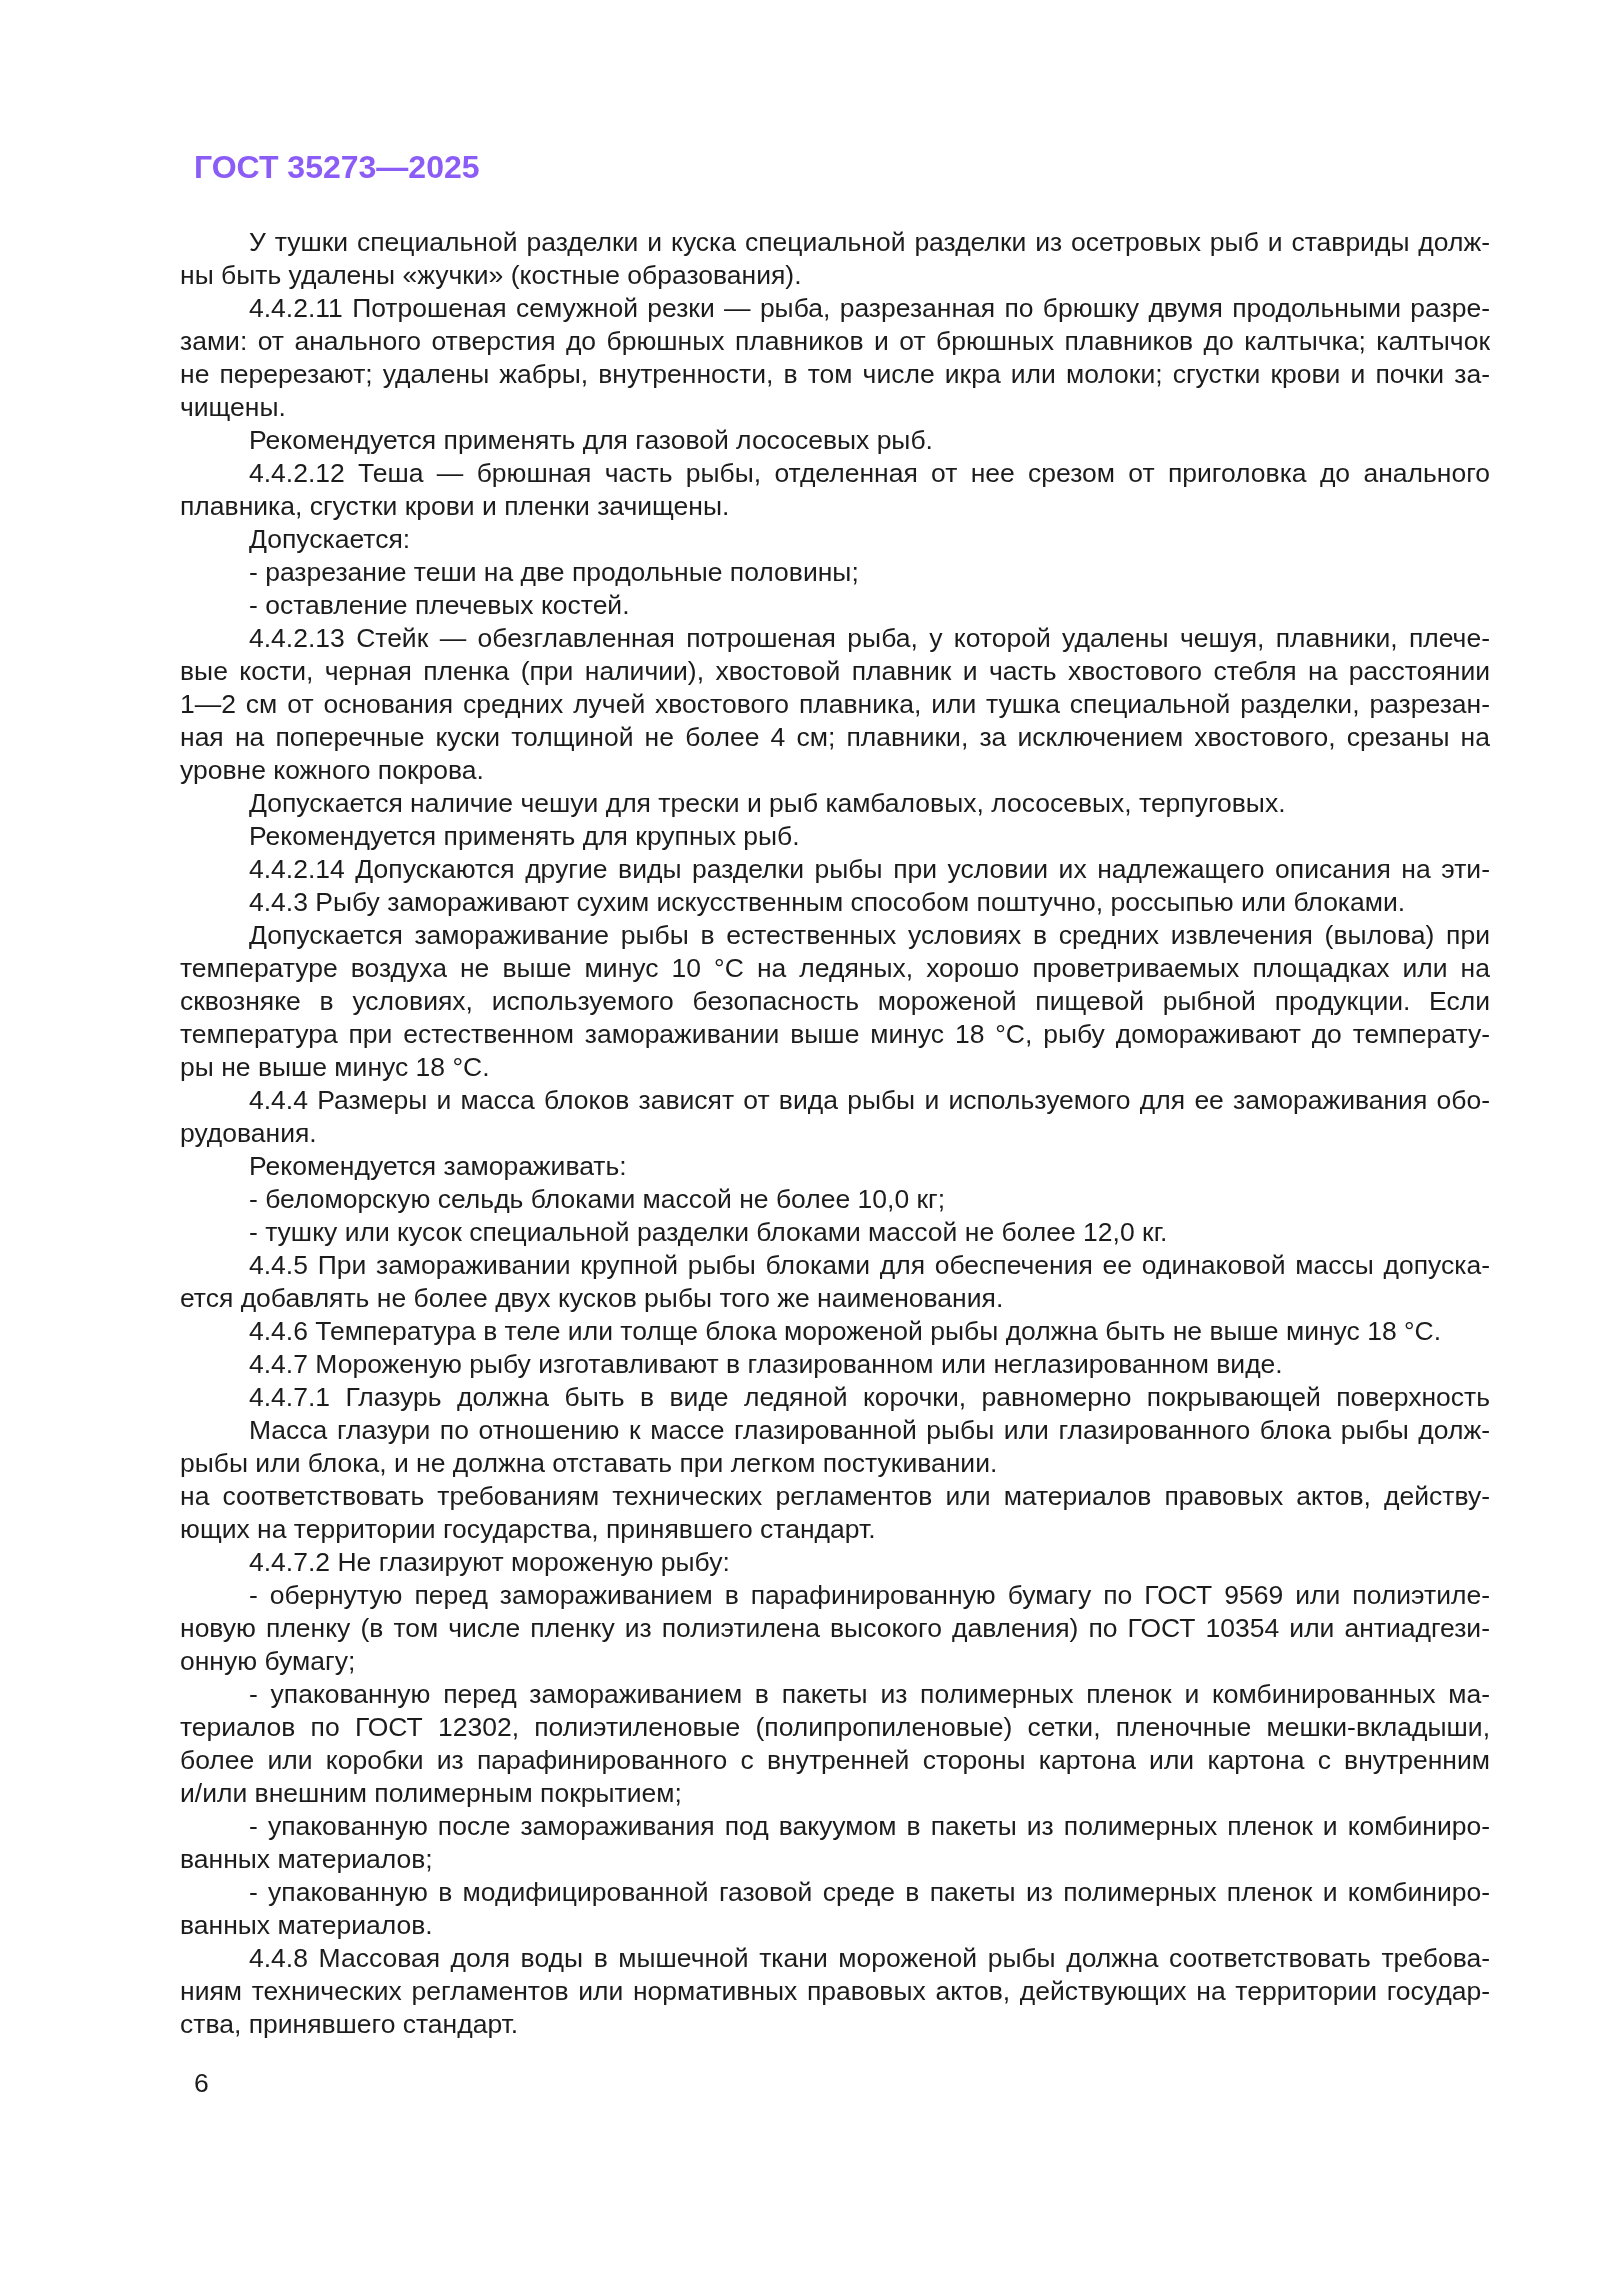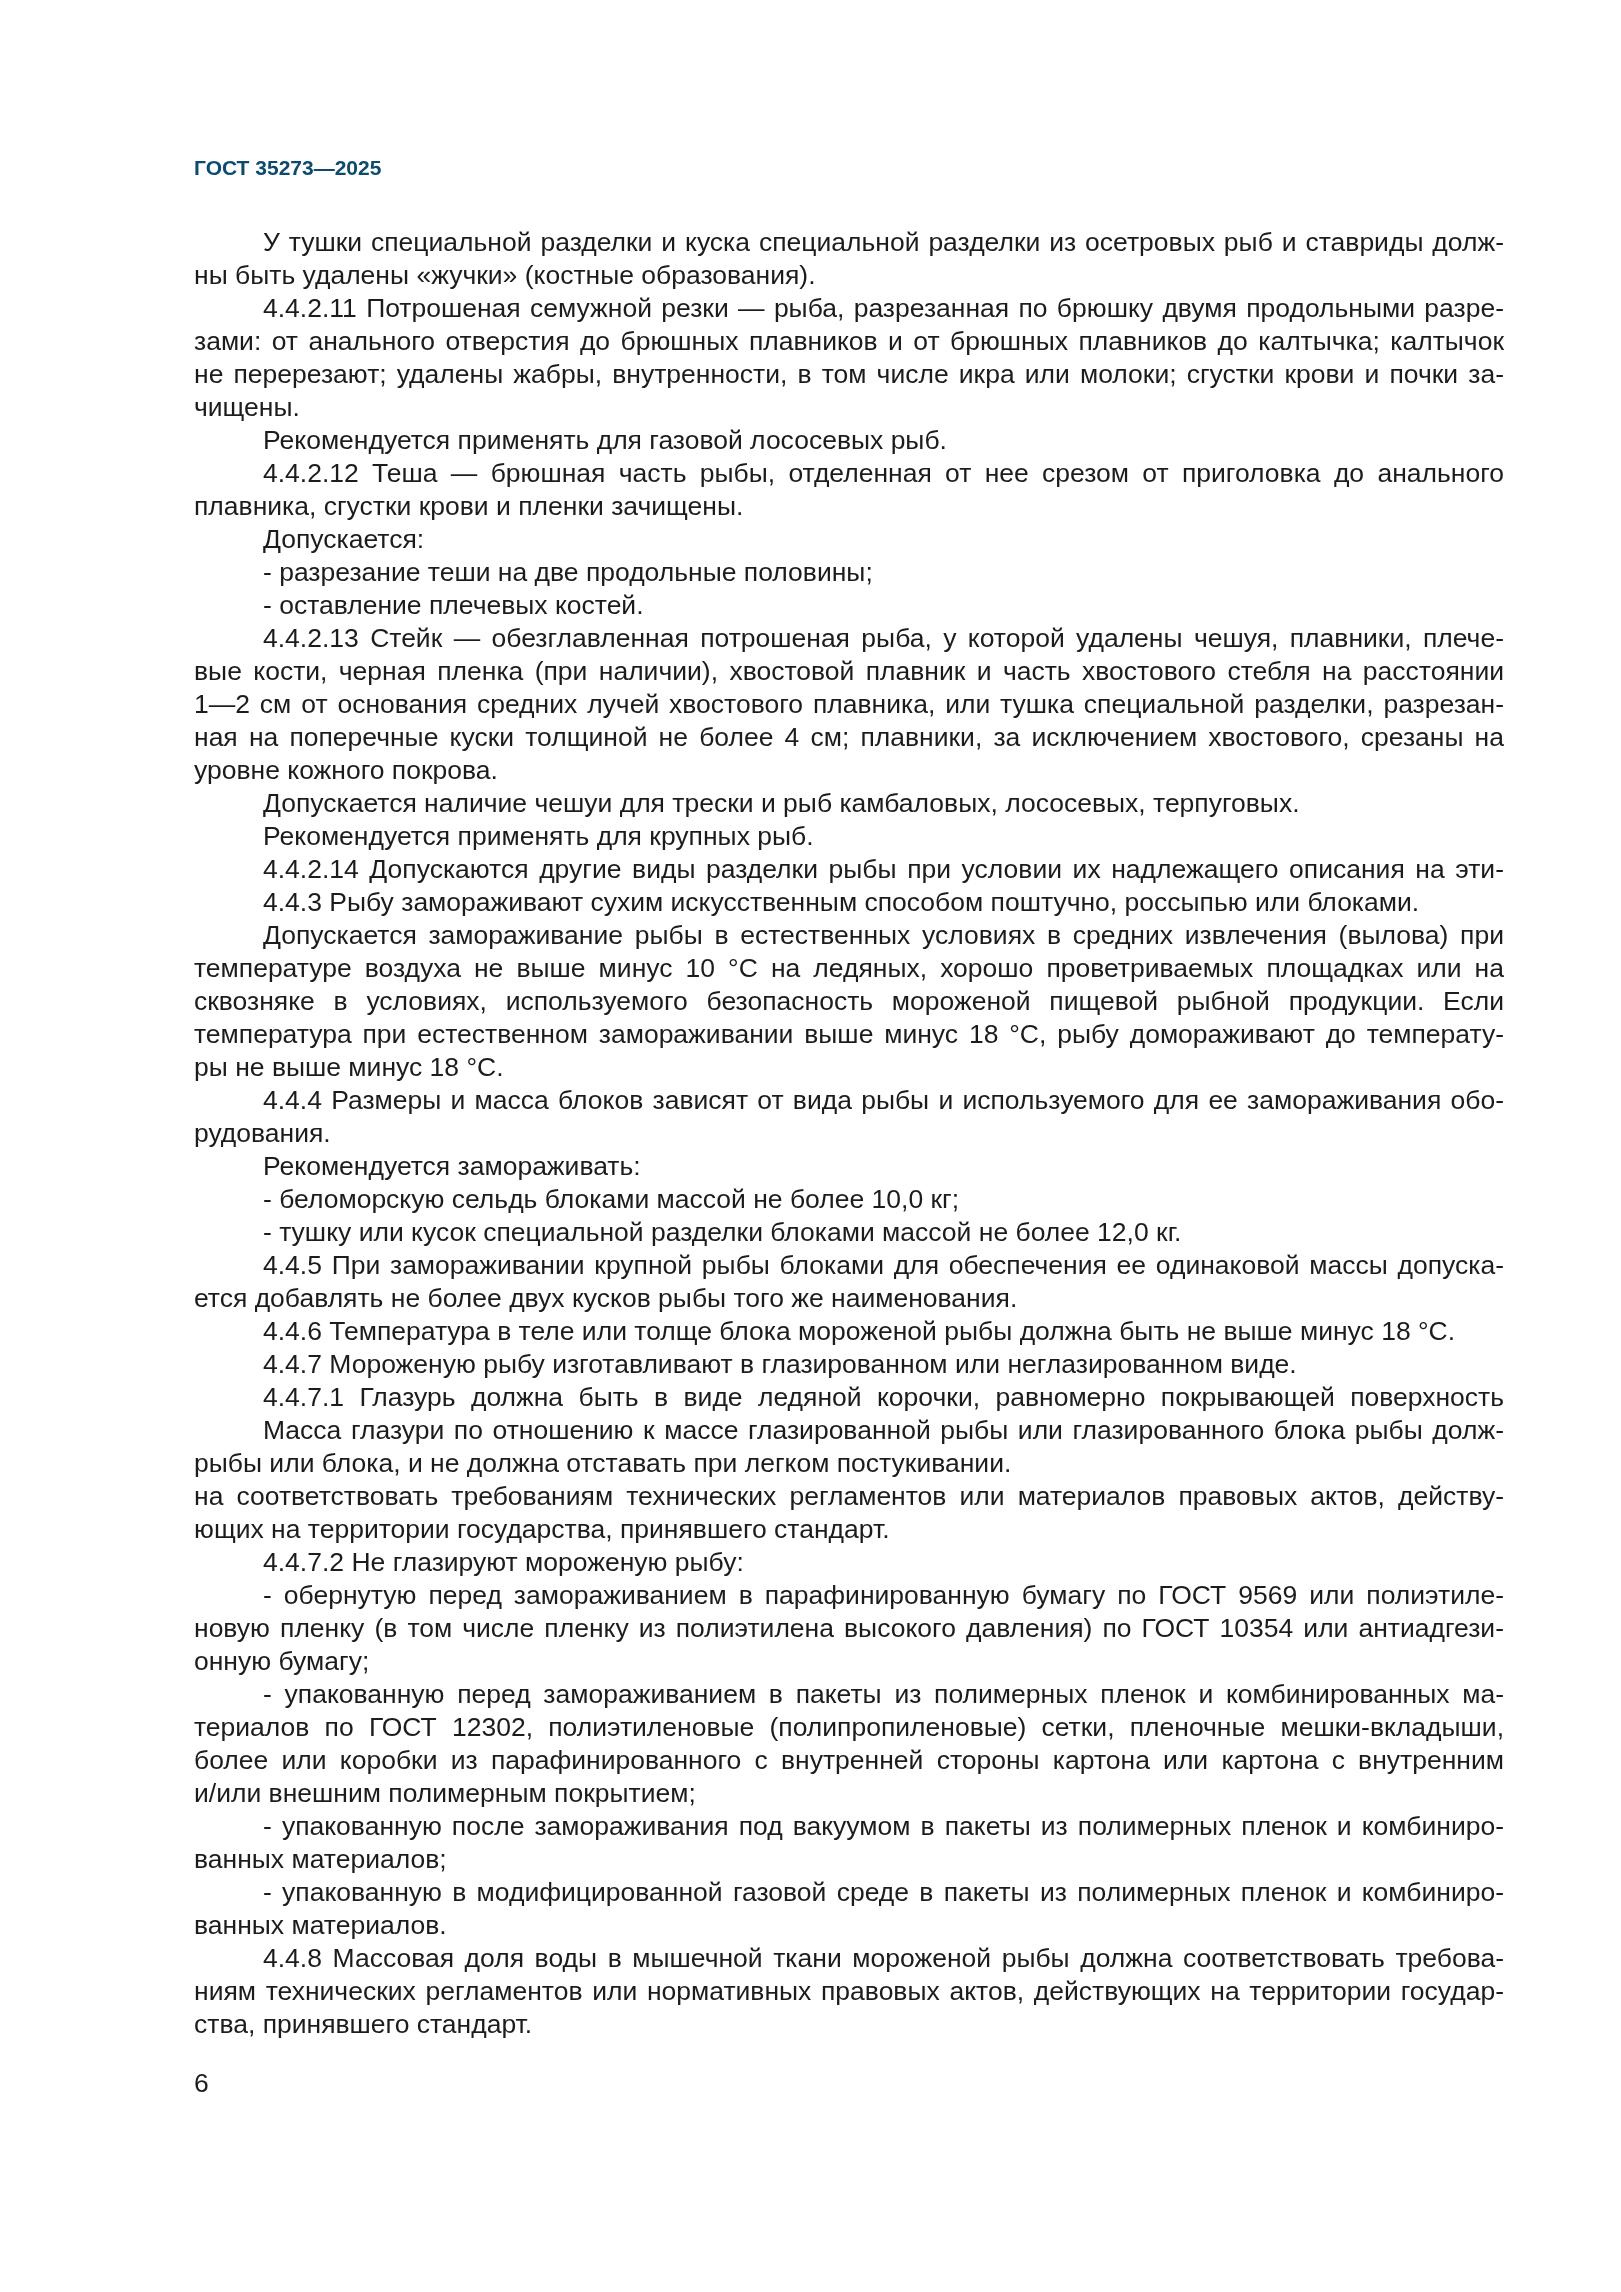--- a/index.html
+++ b/index.html
@@ -1,20 +1,20 @@
 <!DOCTYPE html>
 <html><head>
 <meta charset="utf-8">
 <style>
   html, body { margin: 0; padding: 0; background: #ffffff; }
   body { width: 1621px; height: 2293px; position: relative; overflow: hidden;
          font-family: "Liberation Sans", sans-serif; color: #1c1c1c; }
   .header { position: absolute; left: 194px; top: 153px; font-weight: bold;
-            font-size: 21px; line-height: 29px; letter-spacing: 0px; color: #0c4a6e; }
-  .body-text { position: absolute; left: 194px; top: 226px; width: 1310px;
+            font-size: 32px; line-height: 29px; letter-spacing: 0px; color: #8b5cf6; }
+  .body-text { position: absolute; left: 180px; top: 226px; width: 1310px;
                font-size: 26.5px; line-height: 33px; }
   .line { display: block; height: 33px; white-space: nowrap; overflow: visible; }
   .line.j { text-align: justify; text-align-last: justify; white-space: normal; }
   .line.ind { padding-left: 69px; }
   .page-number { position: absolute; left: 194px; top: 2067px; font-size: 26.5px; line-height: 32px; }
 </style>
 </head>
 <body>
 
 <div class="header">ГОСТ 35273—2025</div>

